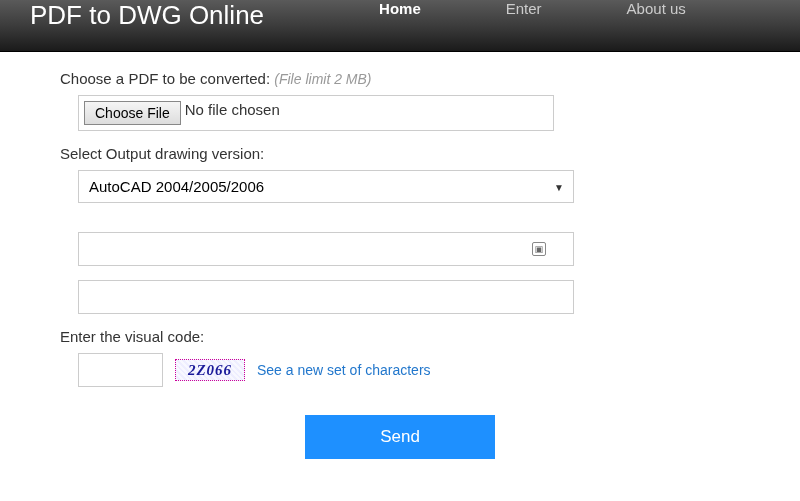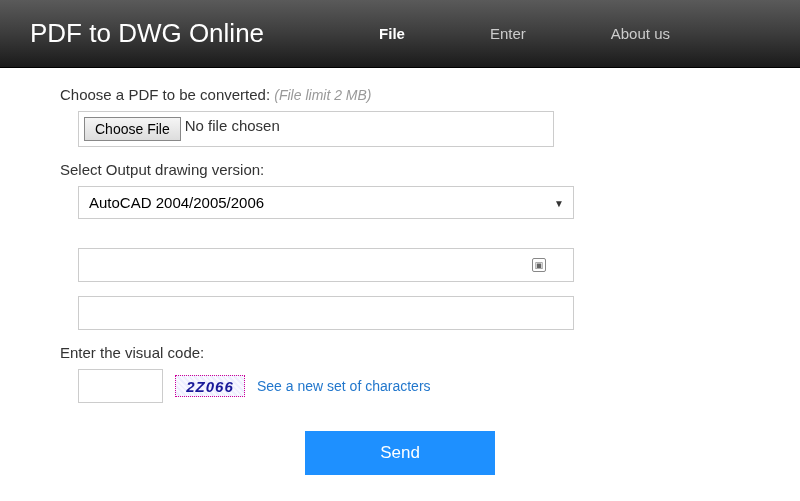--- a/index.html
+++ b/index.html
@@ -1,21 +1,20 @@
 <!DOCTYPE html>
 <html><head>
   <meta charset="utf-8">
   <style>
     * { margin: 0; padding: 0; box-sizing: border-box; font-family: Arial, sans-serif; }
     body { background: #fff; }
     .navbar {
       background: linear-gradient(to bottom, #5a5a5a 0%, #3c3c3c 50%, #1a1a1a 100%);
-      height: 68px;
+      height: 52px;
       display: flex;
-      align-items: center;
       padding: 0 30px;
       border-bottom: 1px solid #000;
     }
     .brand { color: #fff; font-size: 26px; font-weight: 300; flex: 0 0 auto; margin-right: 115px; }
     .nav-links { display: flex; gap: 85px; }
     .nav-links span { color: #ccc; font-size: 15px; cursor: pointer; }
     .nav-links span.active { color: #fff; font-weight: bold; }
     .content { padding: 18px 60px; }
     .field-label { font-size: 15px; color: #333; margin-bottom: 8px; }
     .field-hint { color: #999; font-style: italic; font-size: 14px; }
@@ -68,21 +67,21 @@
     .captcha-row { display: flex; align-items: center; gap: 12px; margin-left: 18px; margin-bottom: 28px; }
     .captcha-input { width: 85px; border: 1px solid #ccc; padding: 8px; font-size: 14px; }
     .captcha-img {
       width: 70px;
       height: 22px;
       border: 1px dotted #c09;
       background: repeating-linear-gradient(45deg, #f8f8ff, #f8f8ff 2px, #eef 2px, #eef 4px);
       display: flex;
       align-items: center;
       justify-content: center;
-      font-family: Liberation Sans, sans-serif;
+      font-family: Liberation Serif, serif;
       font-weight: bold;
       font-size: 15px;
       color: #1a1a99;
       letter-spacing: 1px;
       font-style: italic;
     }
     .captcha-link { color: #2277cc; font-size: 14px; text-decoration: none; cursor: pointer; }
     .send-btn {
       display: block;
       margin: 0 auto;
@@ -94,21 +93,21 @@
       font-size: 17px;
       cursor: pointer;
     }
   </style>
 </head>
 <body>
 
 <div class="navbar">
   <div class="brand">PDF to DWG Online</div>
   <div class="nav-links">
-    <span class="active">File</span>
+    <span class="active">Home</span>
     <span>Enter</span>
     <span>About us</span>
   </div>
 </div>
 
 <div class="content">
 
   <div class="field-label">
     <span>Choose a PDF to be converted:</span>
     <span class="field-hint">(File limit 2 MB)</span>

